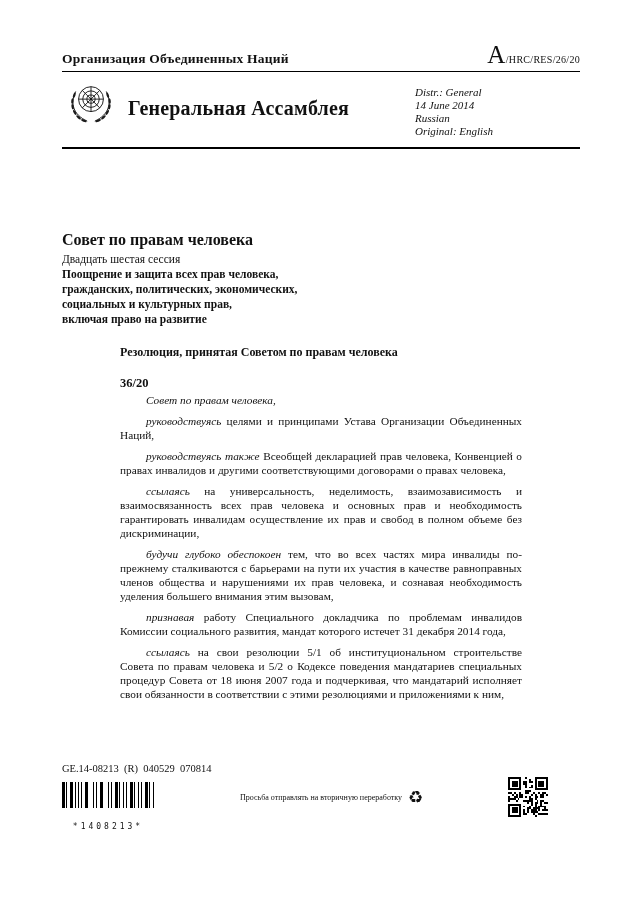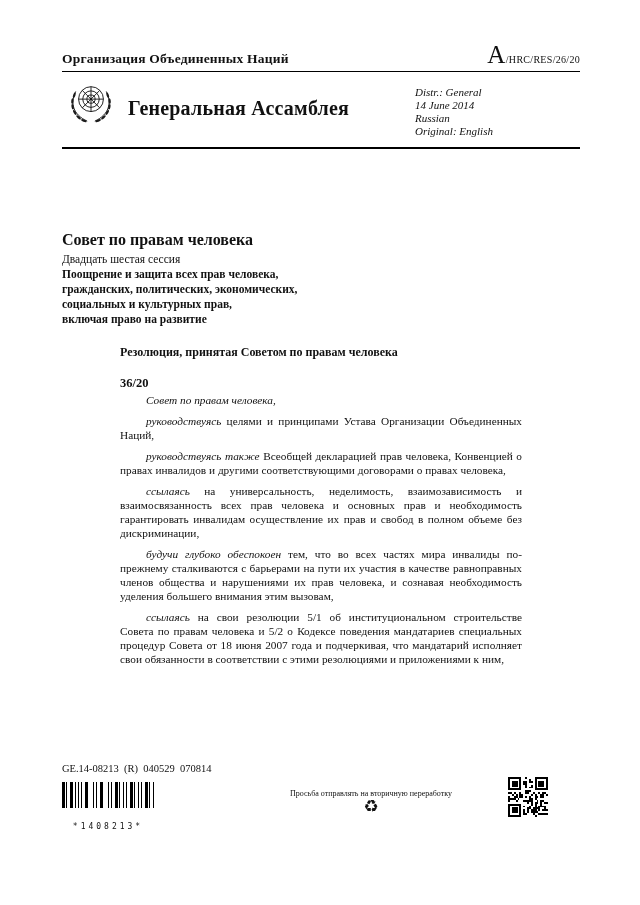--- a/index.html
+++ b/index.html
@@ -121,22 +121,22 @@
     letter-spacing: 3px;
     white-space: nowrap;
   }
   .recycle {
     position: absolute;
     left: 240px; top: 789px;
     width: 262px;
     display: flex;
     justify-content: flex-start;
     align-items: center;
+    gap: 6px;
     font-size: 8px;
-    flex-direction: column;
   }
   .recycle-glyph { font-size: 17px; line-height: 1; }
   .qr {
     position: absolute;
     left: 508px; top: 777px;
     width: 40px; height: 40px;
   }
 </style>
 </head>
 <body>
@@ -198,20 +198,21 @@
 
   <div class="resolution-block">
     <div class="resolution-heading">Резолюция, принятая Советом по правам человека</div>
     <div class="resolution-number">36/20</div>
     <div class="paragraphs">
         <p class="para"><em>Совет по правам человека,</em></p>
         <p class="para"><em>руководствуясь</em> целями и принципами Устава Организации Объединенных Наций,</p>
         <p class="para"><em>руководствуясь также</em> Всеобщей декларацией прав человека, Конвенцией о правах инвалидов и другими соответствующими договорами о правах человека,</p>
         <p class="para"><em>ссылаясь</em> на универсальность, неделимость, взаимозависимость и взаимосвязанность всех прав человека и основных прав и необходимость гарантировать инвалидам осуществление их прав и свобод в полном объеме без дискриминации,</p>
         <p class="para"><em>будучи глубоко обеспокоен</em> тем, что во всех частях мира инвалиды по-прежнему сталкиваются с барьерами на пути их участия в качестве равноправных членов общества и нарушениями их прав человека, и сознавая необходимость уделения большего внимания этим вызовам,</p>
+        <p class="para"><em>признавая</em> работу Специального докладчика по проблемам инвалидов Комиссии социального развития, мандат которого истечет 31 декабря 2014 года,</p>
         <p class="para"><em>ссылаясь</em> на свои резолюции 5/1 об институциональном строительстве Совета по правам человека и 5/2 о Кодексе поведения мандатариев специальных процедур Совета от 18 июня 2007 года и подчеркивая, что мандатарий исполняет свои обязанности в соответствии с этими резолюциями и приложениями к ним,</p>
       </div>
   </div>
 
   <div class="doc-code">GE.14-08213  (R)  040529  070814</div>
 
   <div class="barcode">
     <div class="barcode-bars"></div>
     <div class="barcode-text">*1408213*</div>
   </div>

